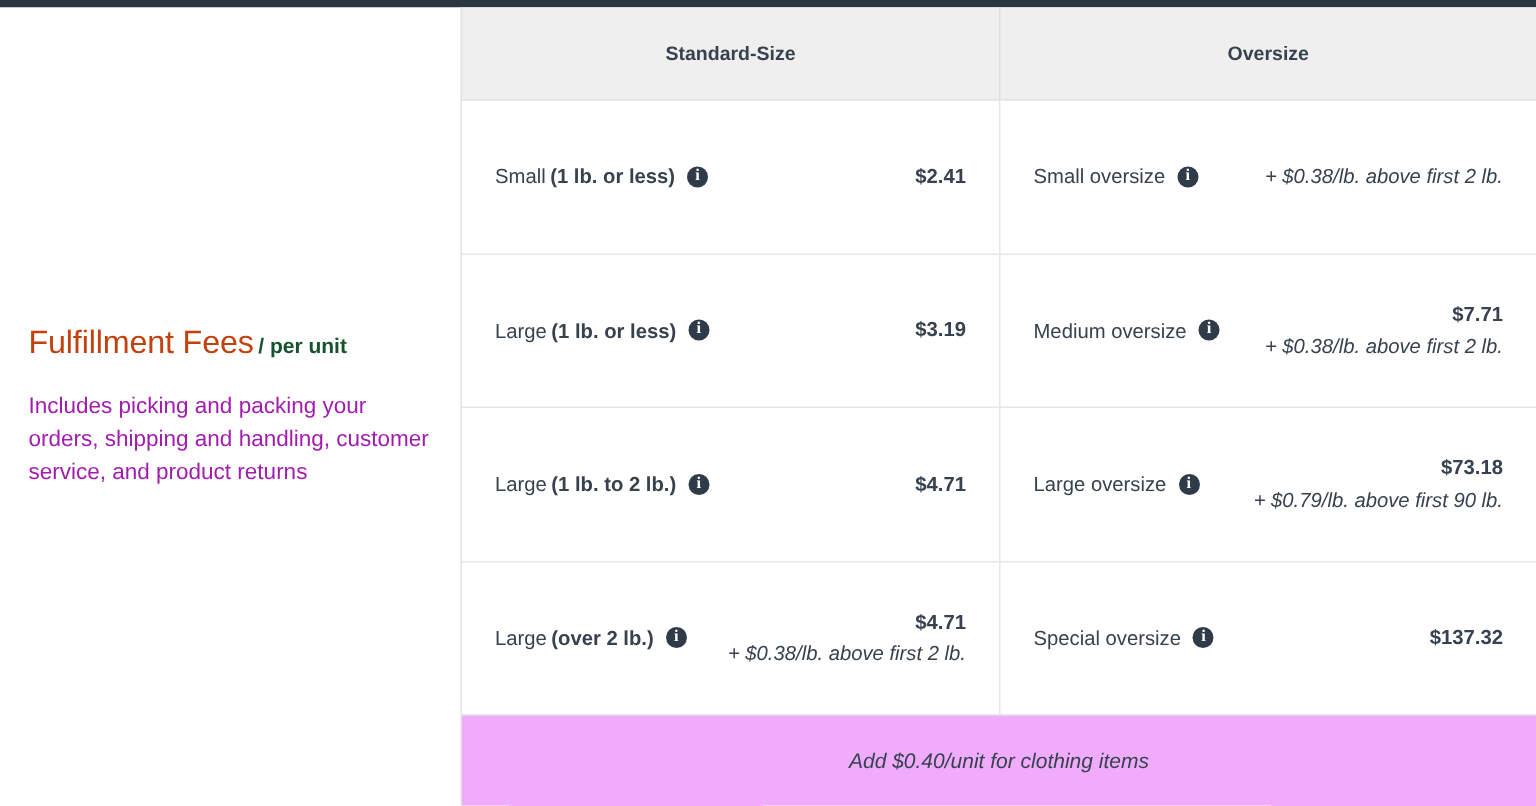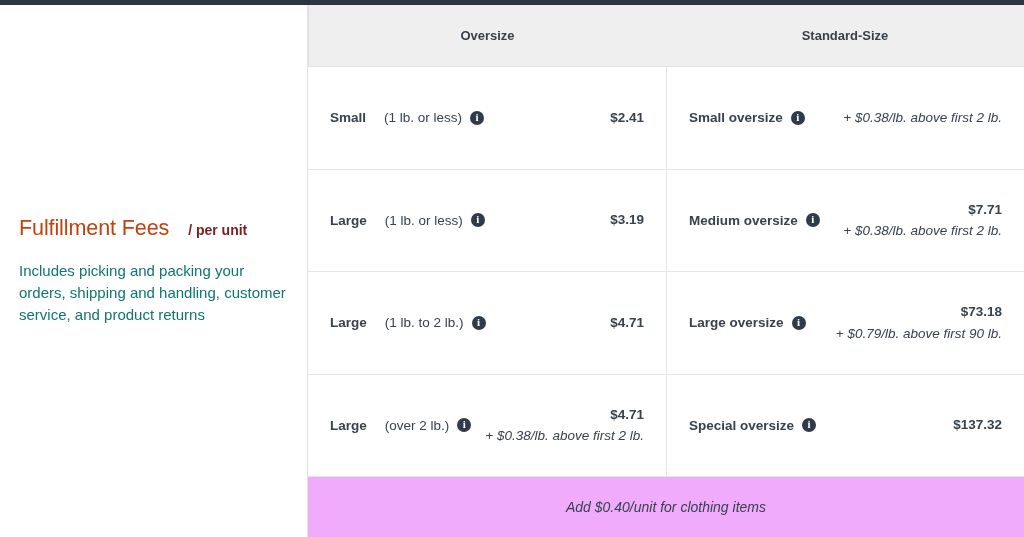--- a/index.html
+++ b/index.html
@@ -57,27 +57,27 @@
   }
   .panel-heading .title {
     font-size: 21.5px;
     font-weight: 400;
     color: #c2410c;
     letter-spacing: -0.1px;
   }
   .panel-heading .per-unit {
     font-size: 14px;
     font-weight: bold;
-    color: #7f1d1d;
-    margin-left: 19px;
+    color: #14532d;
+    margin-left: 3px;
   }
   .panel-desc {
     font-size: 15px;
     line-height: 1.45;
-    color: #0f766e;
+    color: #a21caf;
     max-width: 275px;
   }
 
   
   .table-area {
     flex: 1 1 auto;
     display: flex;
     flex-direction: column;
     background: #ffffff;
   }
@@ -130,25 +130,25 @@
 
   .cell-label {
     flex: 0 0 auto;
     font-size: 13.5px;
     color: #37424e;
     white-space: nowrap;
     display: flex;
     align-items: center;
   }
   .cell-label .strong {
-    font-weight: bold;
+    font-weight: normal;
   }
   .cell-label .qualifier {
-    font-weight: normal;
-    margin-left: 18px;
+    font-weight: bold;
+    margin-left: 3px;
   }
 
   .info-icon {
     display: inline-flex;
     align-items: center;
     justify-content: center;
     width: 14px;
     height: 14px;
     border-radius: 50%;
     background: #2f3b48;
@@ -212,22 +212,22 @@
     <div class="left-panel">
       <div class="panel-heading">
         <span class="title">Fulfillment Fees</span><span class="per-unit">/ per unit</span>
       </div>
       <div class="panel-desc">Includes picking and packing your orders, shipping and handling, customer service, and product returns</div>
     </div>
 
     <div class="table-area">
 
       <div class="thead">
+        <div class="th">Standard-Size</div>
         <div class="th divider">Oversize</div>
-        <div class="th">Standard-Size</div>
       </div>
 
       <div class="tbody">
 
         <div class="trow">
           <div class="cell">
             <div class="cell-label">
               <span class="strong">Small</span>
               <span class="qualifier">(1 lb. or less)</span>
               <span class="info-icon">

